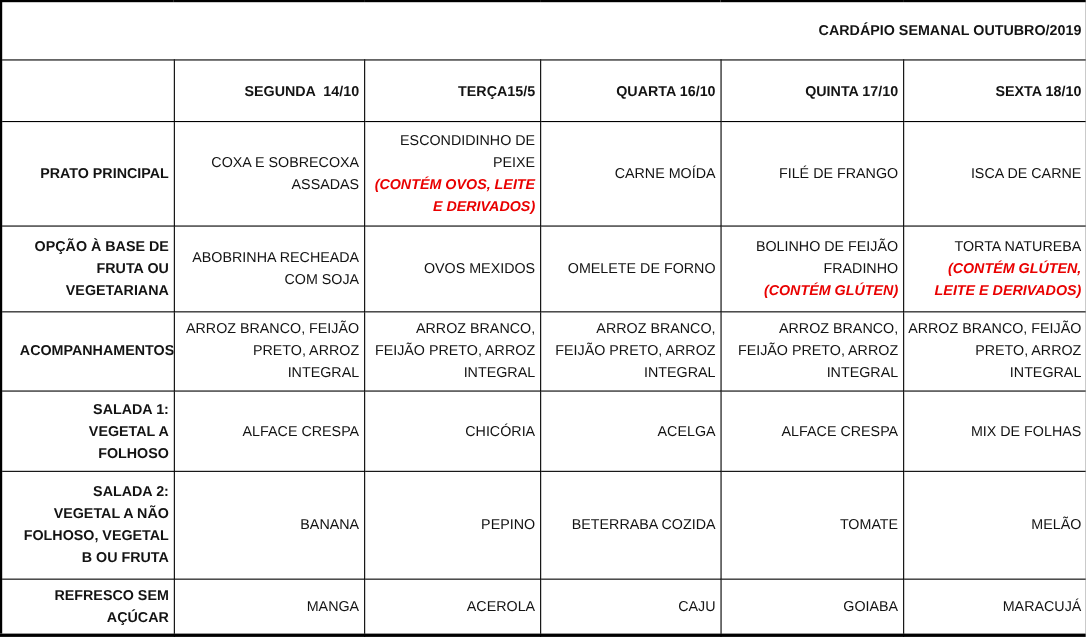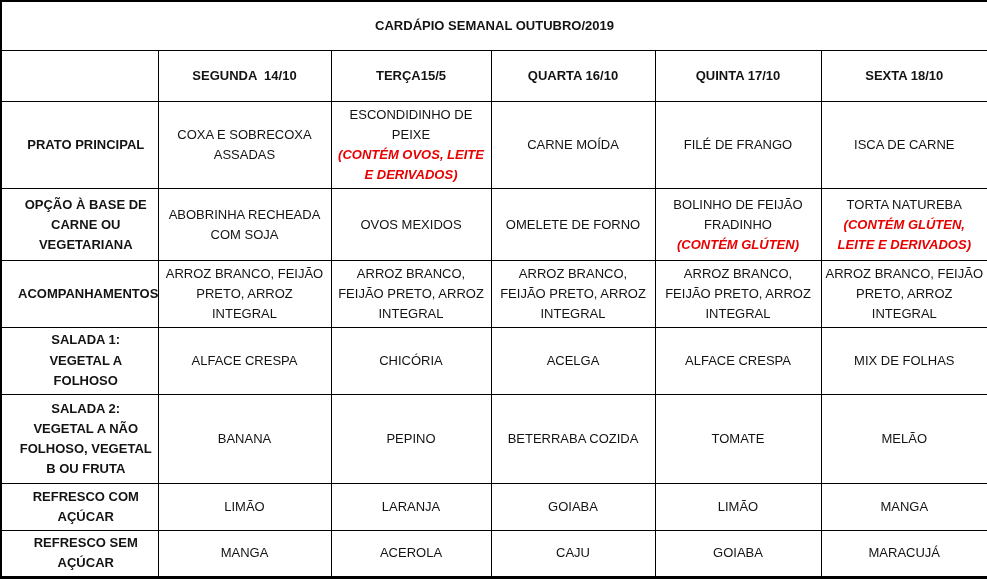--- a/index.html
+++ b/index.html
@@ -10,21 +10,21 @@
     color: var(--ink);
   }
   table.menu {
     width: 987px; height: 579px;
     border-collapse: collapse; table-layout: fixed;
     border: 2px solid var(--line);
     border-bottom-width: 3px;
   }
   td, th {
     border: 1px solid var(--line);
-    text-align: center; vertical-align: middle;
+    text-align: right; vertical-align: middle;
     padding: 2px 4px;
     font-size: 13px; line-height: 1.55;
     overflow: hidden;
   }
   td.title-cell {
     font-weight: bold; font-size: 13px; height: 43px;
   }
   th.day-header {
     font-weight: bold; white-space: pre-wrap; height: 45px;
   }
@@ -80,21 +80,21 @@
         </td>
     <td>
           <span class="dish">FILÉ DE FRANGO</span>
         </td>
     <td>
           <span class="dish">ISCA DE CARNE</span>
         </td>
   </tr>
 
   <tr style="height:70px">
-    <td class="label">OPÇÃO À BASE DE CARNE OU VEGETARIANA</td>
+    <td class="label">OPÇÃO À BASE DE FRUTA OU VEGETARIANA</td>
     <td>
           <span class="dish">ABOBRINHA RECHEADA COM SOJA</span>
         </td>
     <td>
           <span class="dish">OVOS MEXIDOS</span>
         </td>
     <td>
           <span class="dish">OMELETE DE FORNO</span>
         </td>
     <td>
@@ -160,38 +160,20 @@
           <span class="dish">BETERRABA COZIDA</span>
         </td>
     <td>
           <span class="dish">TOMATE</span>
         </td>
     <td>
           <span class="dish">MELÃO</span>
         </td>
   </tr>
 
-  <tr style="height:38px">
-    <td class="label">REFRESCO COM AÇÚCAR</td>
-    <td>
-          <span class="dish">LIMÃO</span>
-        </td>
-    <td>
-          <span class="dish">LARANJA</span>
-        </td>
-    <td>
-          <span class="dish">GOIABA</span>
-        </td>
-    <td>
-          <span class="dish">LIMÃO</span>
-        </td>
-    <td>
-          <span class="dish">MANGA</span>
-        </td>
-  </tr>
 
   <tr style="height:38px">
     <td class="label">REFRESCO SEM AÇÚCAR</td>
     <td>
           <span class="dish">MANGA</span>
         </td>
     <td>
           <span class="dish">ACEROLA</span>
         </td>
     <td>

